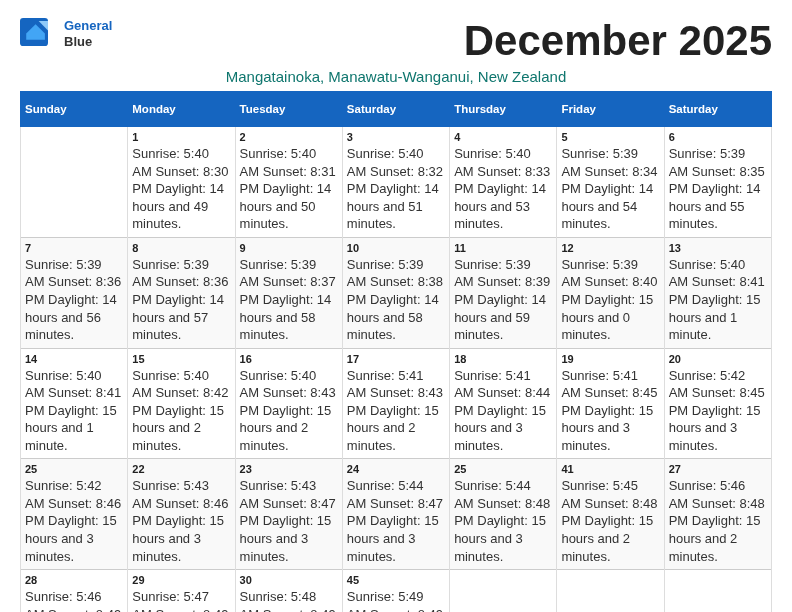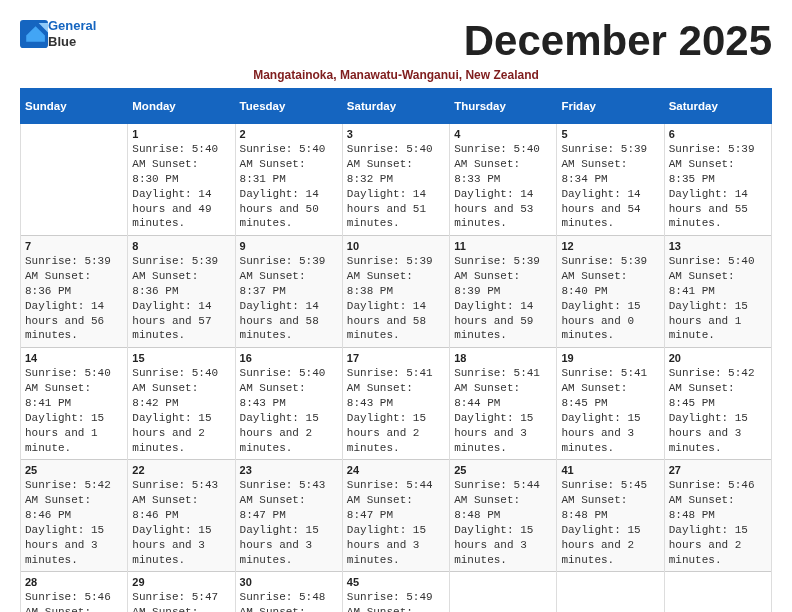--- a/index.html
+++ b/index.html
@@ -15,22 +15,22 @@
       padding: 18px 20px 10px 20px;
     }
     .header-top {
       display: flex;
       align-items: flex-start;
       justify-content: space-between;
       margin-bottom: 4px;
     }
     .logo {
       display: flex;
-      align-items: center;
-      gap: 0;
+      align-items: flex-start;
+      gap: 16px;
     }
     .logo-text {
       font-size: 13px;
       font-weight: bold;
       color: #333;
       line-height: 1.2;
     }
     .logo-text span {
       color: #1565C0;
     }
@@ -41,23 +41,23 @@
     .title-block {
       text-align: right;
     }
     .month-title {
       font-size: 42px;
       font-weight: bold;
       color: #222;
       line-height: 1.1;
     }
     .subtitle {
-      font-size: 12px;
-      font-weight: bold;
-      color: #7f1d1d;
+      font-size: 15px;
+      font-weight: normal;
+      color: #0f766e;
       margin-bottom: 6px;
     }
     table {
       width: 100%;
       border-collapse: collapse;
       table-layout: fixed;
     }
     thead tr {
       background-color: #1565C0;
     }
@@ -83,24 +83,23 @@
     }
     tbody td:last-child { border-right: 1px solid #ddd; }
     .day-num {
       font-size: 11px;
       font-weight: bold;
       color: #222;
       display: block;
       margin-bottom: 2px;
     }
     .day-info {
-      font-size: 11px;
+      font-size: 13px;
       color: #333;
       line-height: 1.35;
-      font-family: Liberation Mono, monospace;
     }
     tbody tr:nth-child(even) {
       background-color: #f9f9f9;
     }
     tbody tr:last-child td {
       border-bottom: 6px solid #404040;
     }
   </style>
 </head>
 <body>

